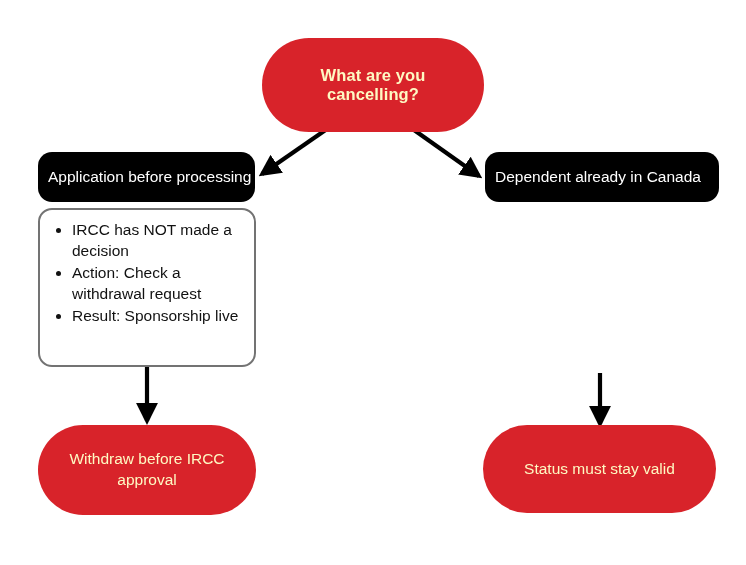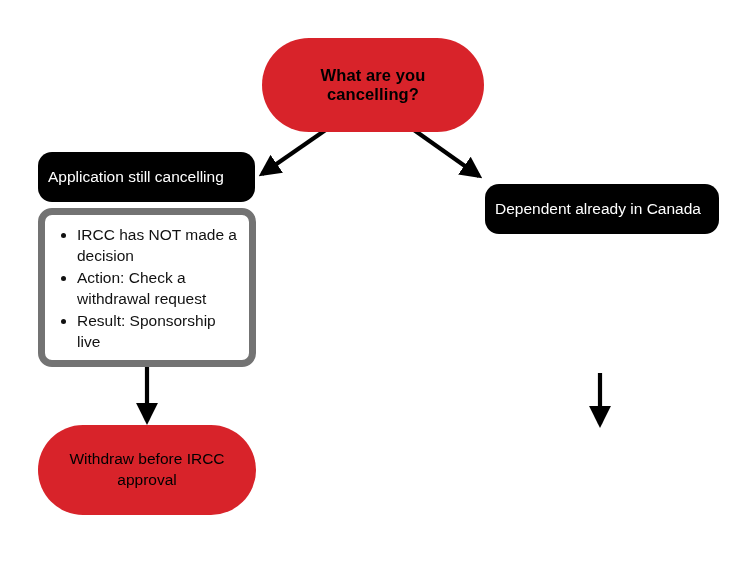--- a/index.html
+++ b/index.html
@@ -34,21 +34,21 @@
     box-sizing: border-box;
     display: flex;
     align-items: center;
     justify-content: center;
     text-align: center;
   }
 
   .pill {
     background: #d8232a;
     border-radius: 70px;
-    color: #000000;
+    color: #fef9c3;
   }
   .pill-root {
     font-weight: bold;
     font-size: 16.5px;
     letter-spacing: 0.1px;
   }
   .pill-outcome {
     font-weight: normal;
     font-size: 15.5px;
     line-height: 1.35;
@@ -60,21 +60,21 @@
     border-radius: 14px;
     font-size: 15.5px;
     font-weight: normal;
     justify-content: flex-start;
     padding: 0 10px;
     white-space: nowrap;
   }
 
   .detail-box {
     background: #ffffff;
-    border: 7px solid #737373;
+    border: 2px solid #737373;
     border-radius: 14px;
     align-items: flex-start;
     justify-content: flex-start;
     padding: 10px 10px 10px 4px;
   }
   .detail-box ul {
     margin: 0;
     padding: 0 0 0 28px;
     list-style: disc;
   }
@@ -85,21 +85,21 @@
     margin: 0 0 2px 0;
     text-align: left;
   }
   .detail-box li::marker {
     font-size: 15px;
   }
 
   
   #node-root        { left: 262px; top: 38px;  width: 222px; height: 94px; }
   #node-left-head   { left: 38px;  top: 152px; width: 217px; height: 50px; }
-  #node-right-head  { left: 485px; top: 152px; width: 234px; height: 50px; margin-top: 32px; }
+  #node-right-head  { left: 485px; top: 152px; width: 234px; height: 50px; }
   #node-left-detail { left: 38px;  top: 208px; width: 218px; height: 159px; }
   #node-right-detail{ left: 483px; top: 208px; width: 233px; height: 165px; }
   #node-left-out    { left: 38px;  top: 425px; width: 218px; height: 90px; }
   #node-right-out   { left: 483px; top: 425px; width: 233px; height: 88px; }
 
   .pill-outcome .label { display: block; padding: 0 26px; }
   .pill-root .label    { display: block; padding: 0 18px; }
 </style>
 </head>
 <body>
@@ -120,34 +120,37 @@
     <line x1="147" y1="367" x2="147" y2="421" stroke="#000000" stroke-width="4.2" marker-end="url(#head)"></line>
 
     <line x1="600" y1="373" x2="600" y2="424" stroke="#000000" stroke-width="4.2" marker-end="url(#head)"></line>
   </svg>
 
   <div class="node pill pill-root" id="node-root">
     <span class="label">What are you cancelling?</span>
   </div>
 
   <div class="node header-box" id="node-left-head">
-    <span>Application still cancelling</span>
+    <span>Application before processing</span>
   </div>
 
   <div class="node detail-box" id="node-left-detail">
     <ul>
       <li>IRCC has NOT made a decision</li>
       <li>Action: Check a withdrawal request</li>
       <li>Result: Sponsorship live</li>
     </ul>
   </div>
 
   <div class="node pill pill-outcome" id="node-left-out">
     <span class="label">Withdraw before IRCC approval</span>
   </div>
 
   <div class="node header-box" id="node-right-head">
     <span>Dependent already in Canada</span>
   </div>
 
 
+  <div class="node pill pill-outcome" id="node-right-out">
+    <span class="label">Status must stay valid</span>
+  </div>
 
 </div>
 
 </body></html>

